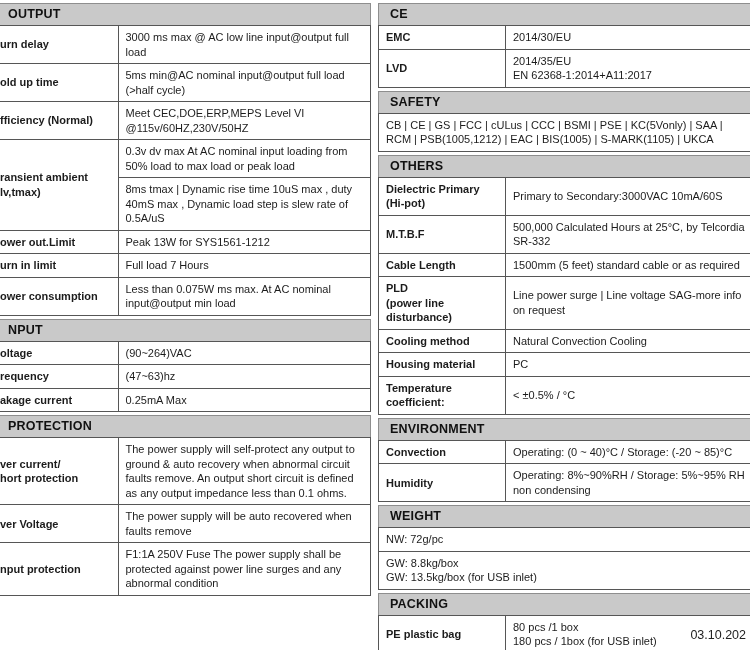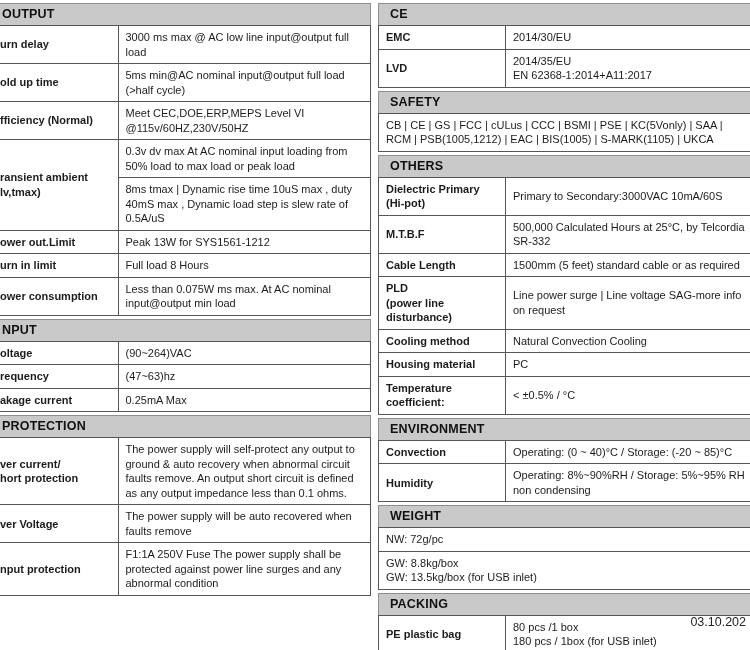--- a/index.html
+++ b/index.html
@@ -14,36 +14,36 @@
   .col-left{width:371px}
   .col-right{width:379px;margin-left:7px}
 
   .section-header{
     background:var(--hdr,#c9c9c9);
     border:1px solid #8e8e8e;
     font-weight:bold;font-size:12.5px;color:#111;
     padding:3px 4px 4px 11px;margin-top:3px;
     letter-spacing:.2px;
   }
-  .col-left .section-header{border-left:none;padding-left:2px}
+  .col-left .section-header{border-left:none;padding-left:8px}
   .col-right .section-header{border-right:none}
 
   table.spec{border-collapse:collapse;width:100%;margin-top:-1px;table-layout:fixed}
   td{
     border:1px solid #565656;
     padding:4px 7px;
     vertical-align:middle;
     line-height:1.32;
     white-space:pre-line;
     word-wrap:break-word;
   }
   .lbl{font-weight:bold}
   .col-left .lbl{border-left:none;padding-left:0}
   .col-right td:last-child{border-right:none}
-  .date{position:absolute;right:4px;bottom:21px;font-size:12.5px;color:#222}
+  .date{position:absolute;right:4px;bottom:8px;font-size:12.5px;color:#222}
 </style>
 </head>
 <body style="--hdr: #c9c9c9; --link: #e8140c;">
 
 <div class="page">
   <div class="cols">
 
     <div class="col col-left">
 
       <div class="section-header">OUTPUT</div>
@@ -73,21 +73,21 @@
           </tr>
           <tr>
             <td class="val">8ms tmax | Dynamic rise time 10uS max , duty 40mS max , Dynamic load step is slew rate of 0.5A/uS</td>
           </tr>
           <tr>
             <td class="lbl">ower out.Limit</td>
             <td class="val">Peak 13W for SYS1561-1212</td>
           </tr>
           <tr>
             <td class="lbl">urn in limit</td>
-            <td class="val">Full load 8 Hours</td>
+            <td class="val">Full load 7 Hours</td>
           </tr>
           <tr>
             <td class="lbl">ower consumption</td>
             <td class="val">Less than 0.075W ms max. At AC nominal input@output min load</td>
           </tr>
         </tbody>
       </table>
 
       <div class="section-header">NPUT</div>
       <table class="spec">

